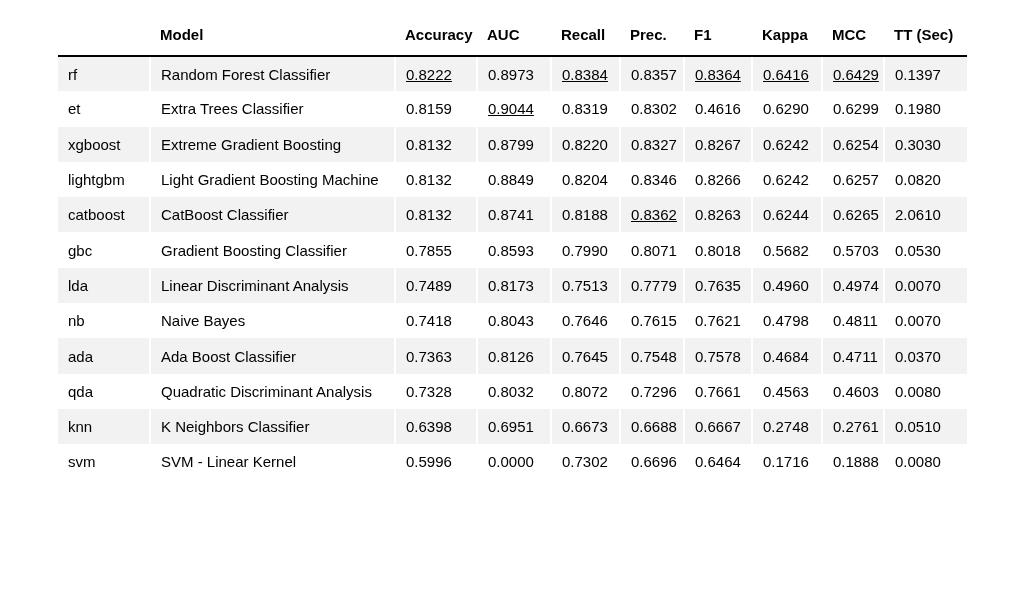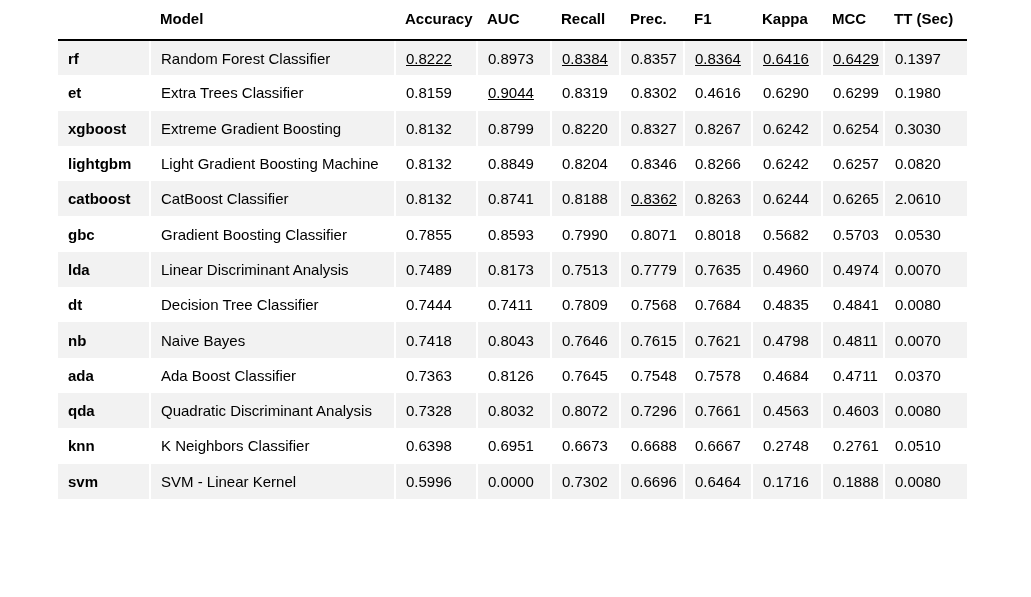--- a/index.html
+++ b/index.html
@@ -12,21 +12,21 @@
   * { margin: 0; padding: 0; box-sizing: border-box; }
   html, body {
     width: 1031px; height: 597px;
     background: #ffffff;
     overflow: hidden;
     font-family: "Liberation Sans", sans-serif;
   }
   .table-wrap {
     position: absolute;
     left: 58px;
-    top: 4px;
+    top: 20px;
   }
   table {
     border-collapse: collapse;
     table-layout: fixed;
     width: 909px;
     font-family: "Liberation Sans", sans-serif;
     font-size: 15px;
     color: var(--txt);
   }
   thead th {
@@ -43,21 +43,21 @@
     height: 35.3px;
     padding: 0 10px;
     vertical-align: middle;
     white-space: nowrap;
     overflow: hidden;
     border-left: 2px solid #ffffff;
   }
   tbody td:first-child { border-left: none; }
   tbody tr:nth-child(odd) td { background: var(--stripe); }
   tbody tr:nth-child(even) td { background: #ffffff; }
-  tbody td.idx { font-weight: bold; }
+  tbody td.idx { font-weight: normal; }
   tbody td.tt { background: var(--tt); }
   tbody td.hl { background: var(--hl); text-decoration: underline; }
 </style>
 </head>
 <body>
 
 <div class="table-wrap">
   <table>
     <colgroup>
       <col style="width:92px">
@@ -164,32 +164,20 @@
           <td class="num">0.7489</td>
           <td class="num">0.8173</td>
           <td class="num">0.7513</td>
           <td class="num">0.7779</td>
           <td class="num">0.7635</td>
           <td class="num">0.4960</td>
           <td class="num">0.4974</td>
           <td class="num tt">0.0070</td>
         </tr>
         <tr>
-          <td class="idx">dt</td>
-          <td class="model">Decision Tree Classifier</td>
-          <td class="num">0.7444</td>
-          <td class="num">0.7411</td>
-          <td class="num">0.7809</td>
-          <td class="num">0.7568</td>
-          <td class="num">0.7684</td>
-          <td class="num">0.4835</td>
-          <td class="num">0.4841</td>
-          <td class="num tt">0.0080</td>
-        </tr>
-        <tr>
           <td class="idx">nb</td>
           <td class="model">Naive Bayes</td>
           <td class="num">0.7418</td>
           <td class="num">0.8043</td>
           <td class="num">0.7646</td>
           <td class="num">0.7615</td>
           <td class="num">0.7621</td>
           <td class="num">0.4798</td>
           <td class="num">0.4811</td>
           <td class="num tt">0.0070</td>

